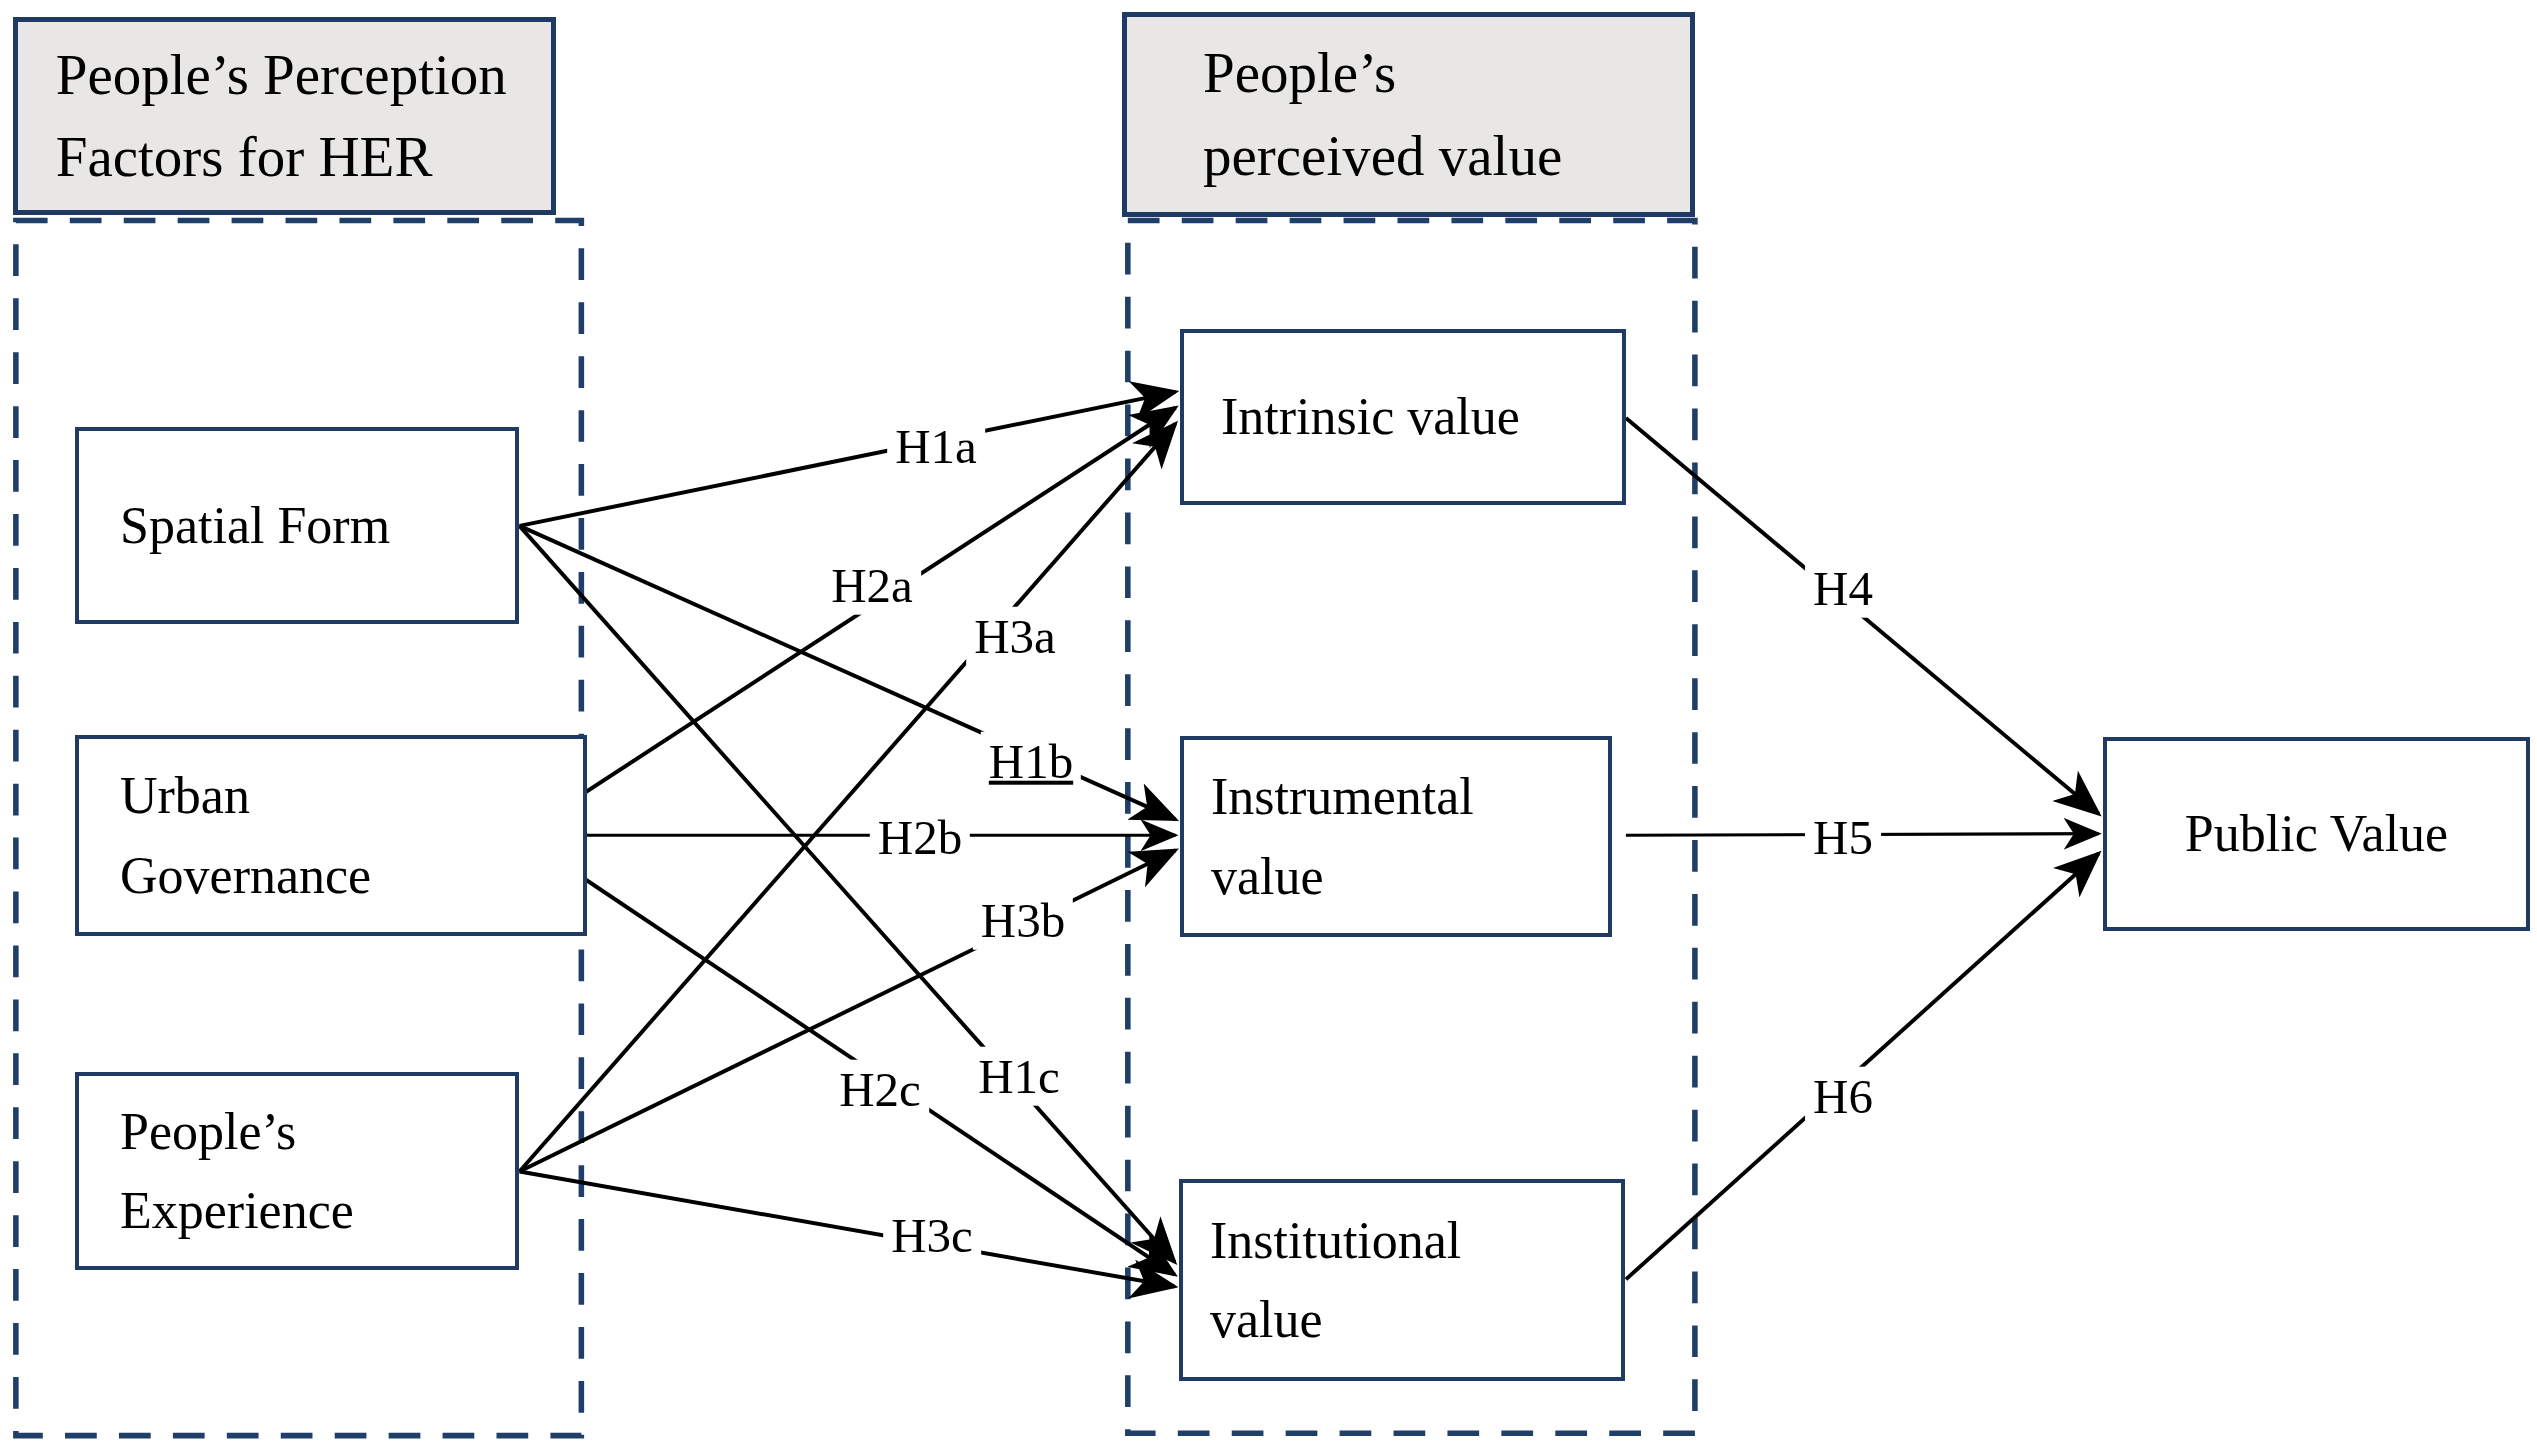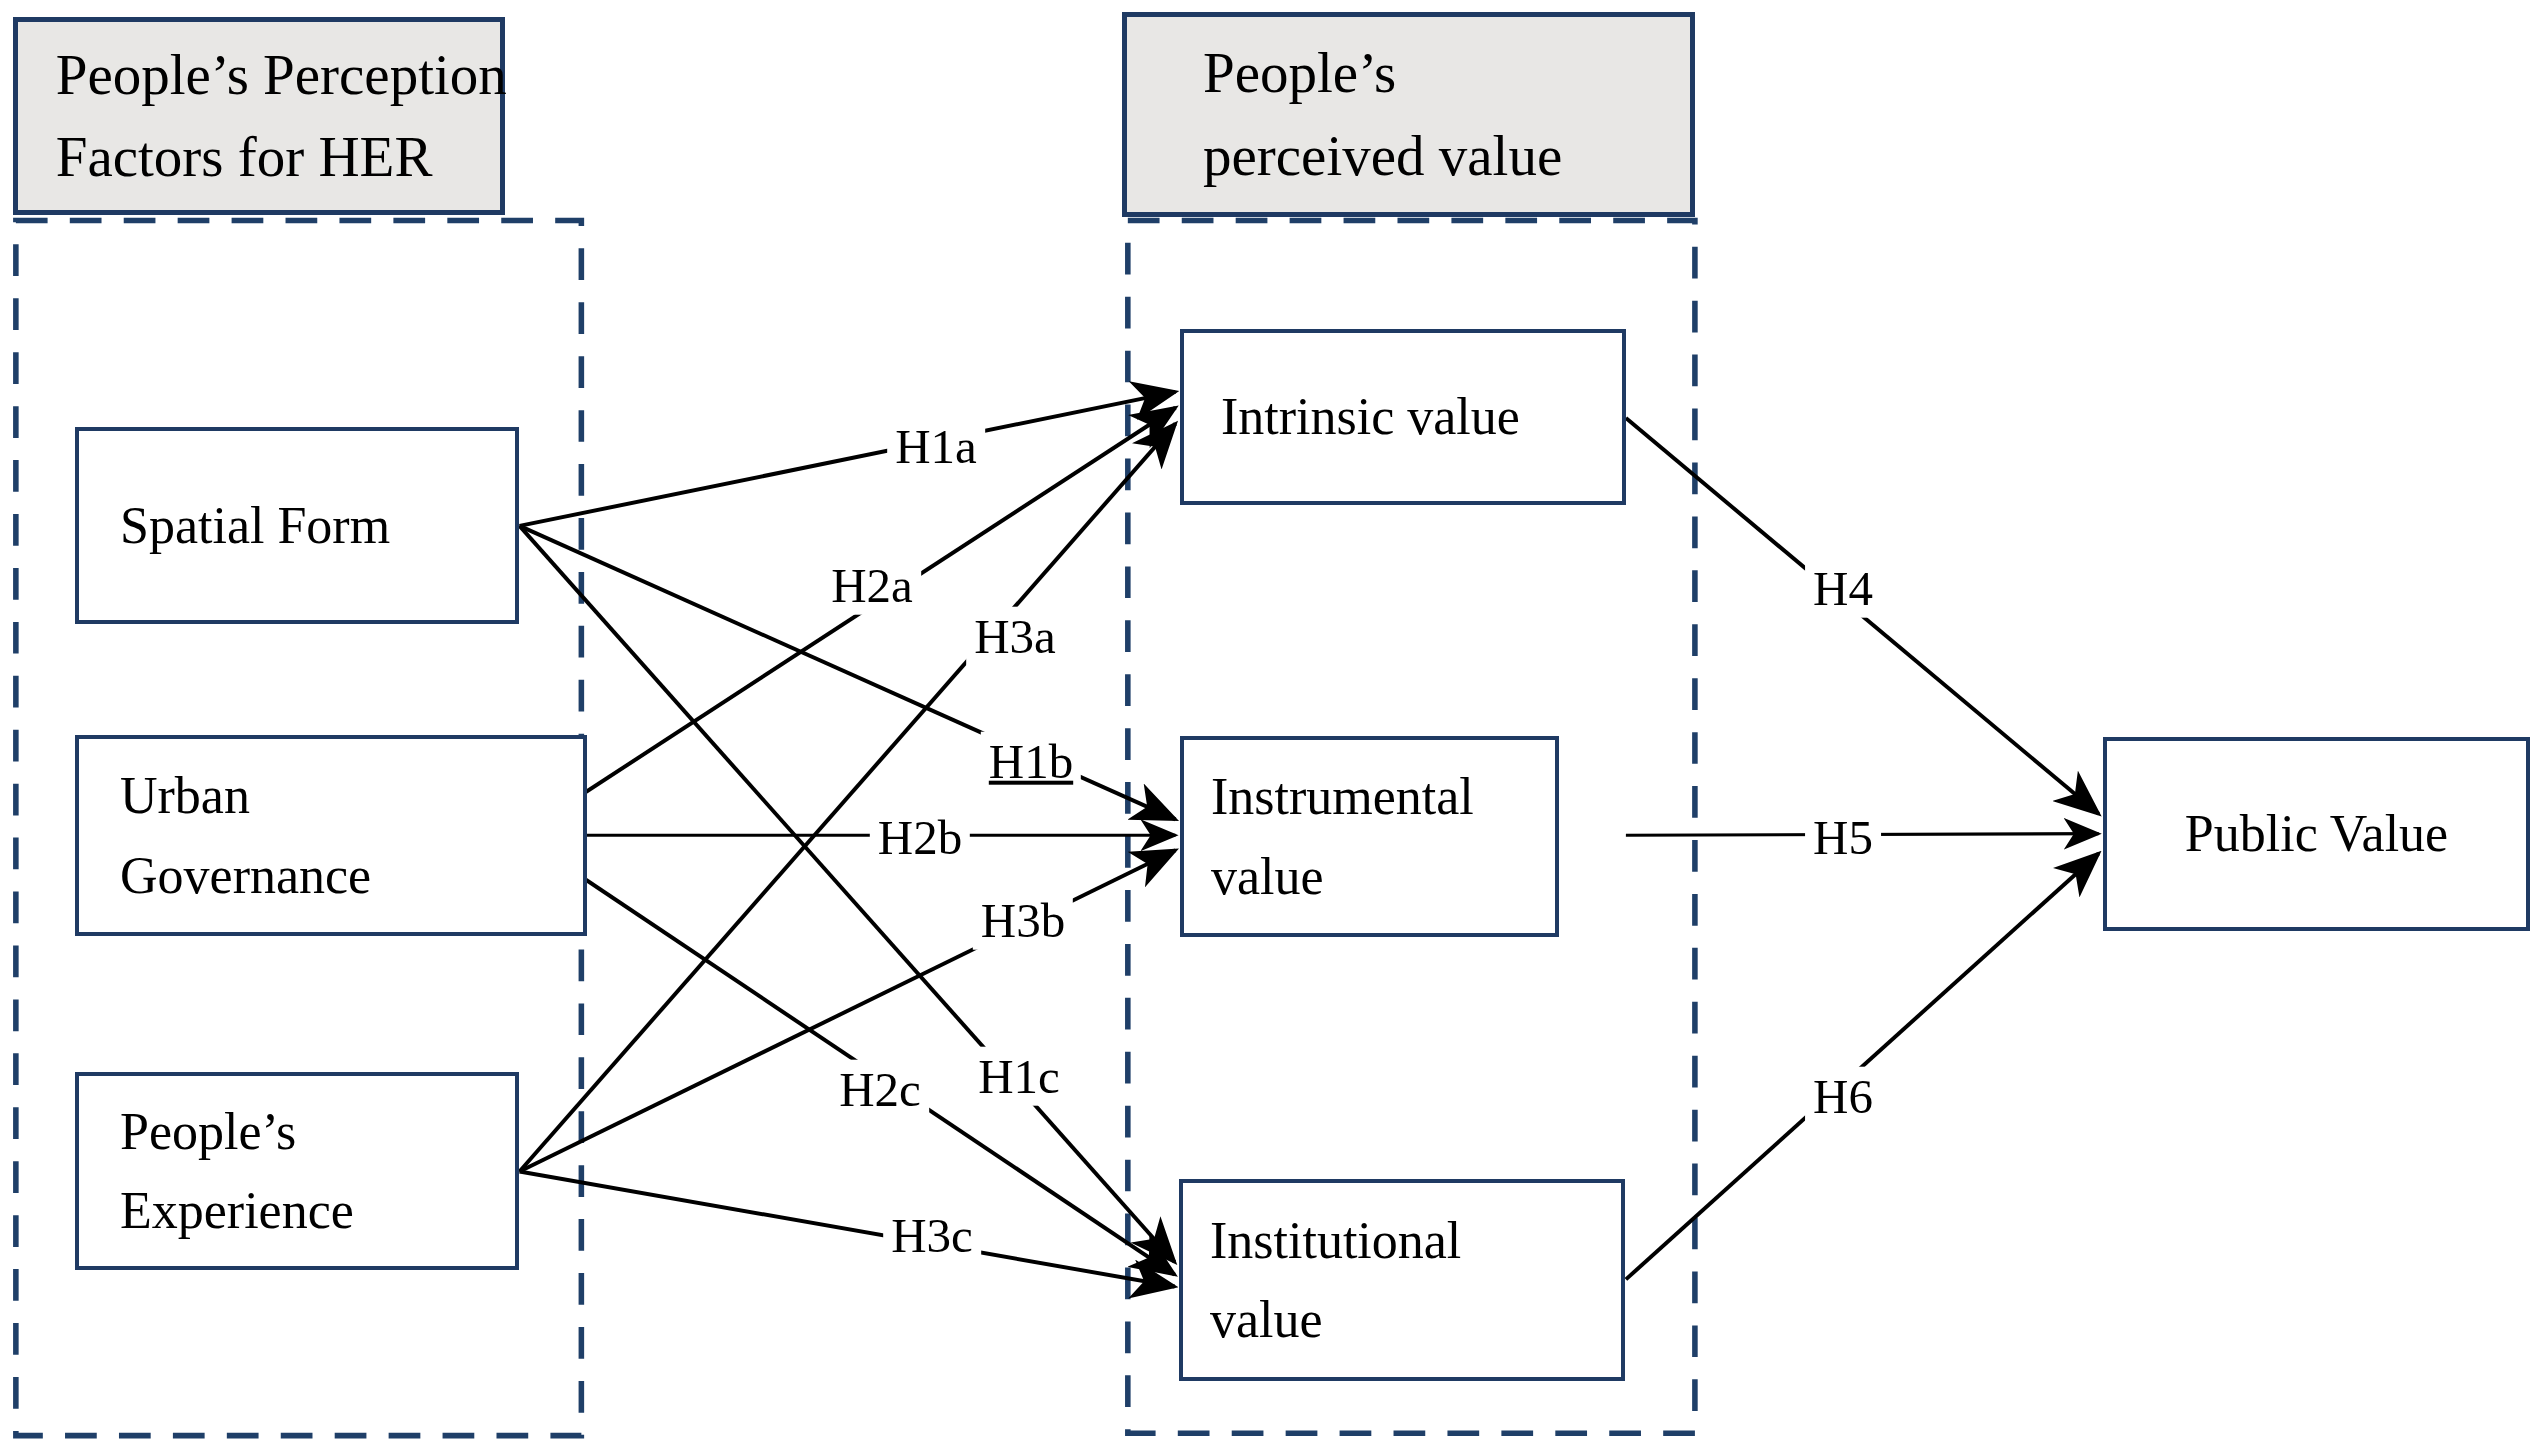--- a/index.html
+++ b/index.html
@@ -81,21 +81,21 @@
       <line x1="655" y1="1053" x2="1482" y2="1053" stroke="#000000" stroke-width="4" marker-end="url(#arrow)"></line>
       <line x1="655" y1="1477" x2="1482" y2="1072" stroke="#000000" stroke-width="5" marker-end="url(#arrow)"></line>
       <line x1="655" y1="663" x2="1481" y2="1591" stroke="#000000" stroke-width="5" marker-end="url(#arrow)"></line>
       <line x1="655" y1="1053" x2="1481" y2="1607" stroke="#000000" stroke-width="5" marker-end="url(#arrow)"></line>
       <line x1="655" y1="1477" x2="1481" y2="1622" stroke="#000000" stroke-width="5" marker-end="url(#arrow)"></line>
       <line x1="2050" y1="527" x2="2646" y2="1026" stroke="#000000" stroke-width="5" marker-end="url(#arrow)"></line>
       <line x1="2050" y1="1053" x2="2646" y2="1051" stroke="#000000" stroke-width="4" marker-end="url(#arrow)"></line>
       <line x1="2050" y1="1613" x2="2646" y2="1076" stroke="#000000" stroke-width="5" marker-end="url(#arrow)"></line>
     </svg>
   <div id="header-layer">
-      <div class="group-header" style="left: 12.7px; top: 17.4px; width: 492px; height: 198px; background: rgb(232, 231, 229); border: 5.6px solid rgb(31, 58, 99); padding-left: 38px;">
+      <div class="group-header" style="left: 12.7px; top: 17.4px; width: 543px; height: 198px; background: rgb(232, 231, 229); border: 5.6px solid rgb(31, 58, 99); padding-left: 38px;">
         <span class="line">People’s Perception</span>
         <span class="line">Factors for HER</span>
       </div>
       <div class="group-header" style="left: 1122px; top: 12px; width: 573px; height: 205px; background: rgb(232, 231, 229); border: 5.6px solid rgb(31, 58, 99); padding-left: 76px;">
         <span class="line">People’s</span>
         <span class="line">perceived value</span>
       </div>
     </div>
   <div id="node-layer">
       <div class="node" style="left: 75px; top: 427px; width: 444px; height: 197px; border: 4.8px solid rgb(31, 58, 99); padding-left: 41px;">
@@ -105,21 +105,21 @@
         <span class="line">Urban</span>
         <span class="line">Governance</span>
       </div>
       <div class="node" style="left: 75px; top: 1072px; width: 444px; height: 198px; border: 4.8px solid rgb(31, 58, 99); padding-left: 41px;">
         <span class="line">People’s</span>
         <span class="line">Experience</span>
       </div>
       <div class="node" style="left: 1180px; top: 329px; width: 446px; height: 176px; border: 4.8px solid rgb(31, 58, 99); padding-left: 37px;">
         <span class="line">Intrinsic value</span>
       </div>
-      <div class="node" style="left: 1180px; top: 736px; width: 379px; height: 201px; border: 4.8px solid rgb(31, 58, 99); padding-left: 27px;">
+      <div class="node" style="left: 1180px; top: 736px; width: 432px; height: 201px; border: 4.8px solid rgb(31, 58, 99); padding-left: 27px;">
         <span class="line">Instrumental</span>
         <span class="line">value</span>
       </div>
       <div class="node" style="left: 1179px; top: 1179px; width: 446px; height: 202px; border: 4.8px solid rgb(31, 58, 99); padding-left: 27px;">
         <span class="line">Institutional</span>
         <span class="line">value</span>
       </div>
       <div class="node centered" style="left: 2103px; top: 737px; width: 427px; height: 194px; border: 4.8px solid rgb(31, 58, 99);">
         <span class="line">Public Value</span>
       </div>

